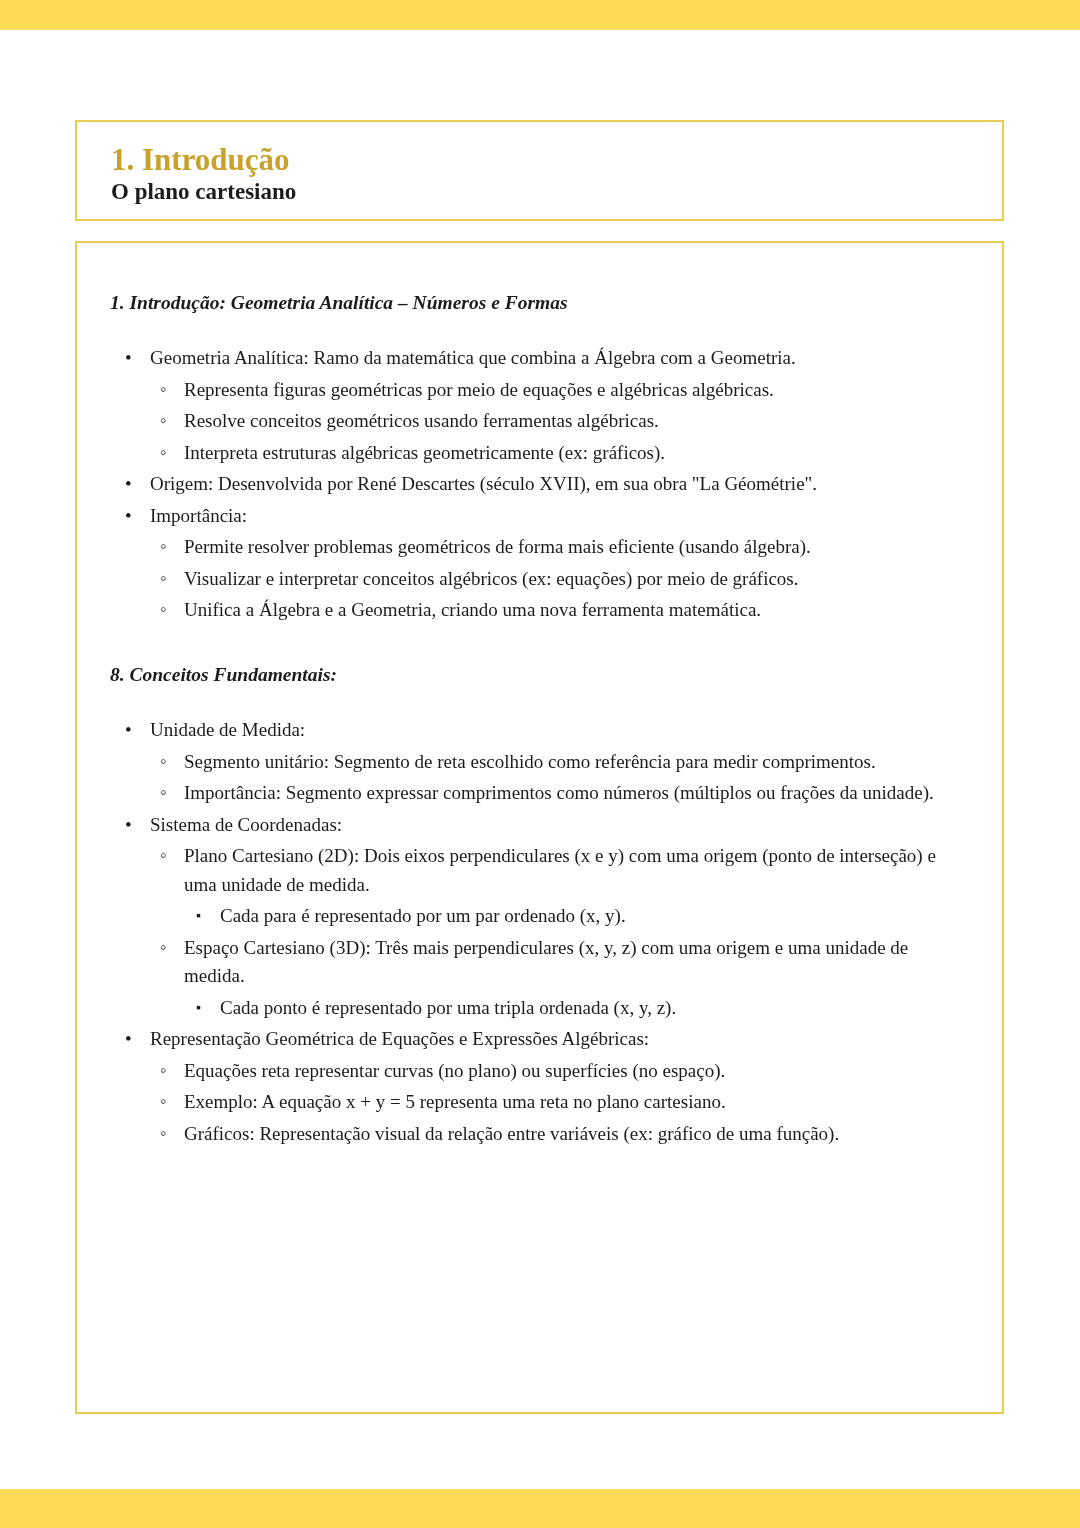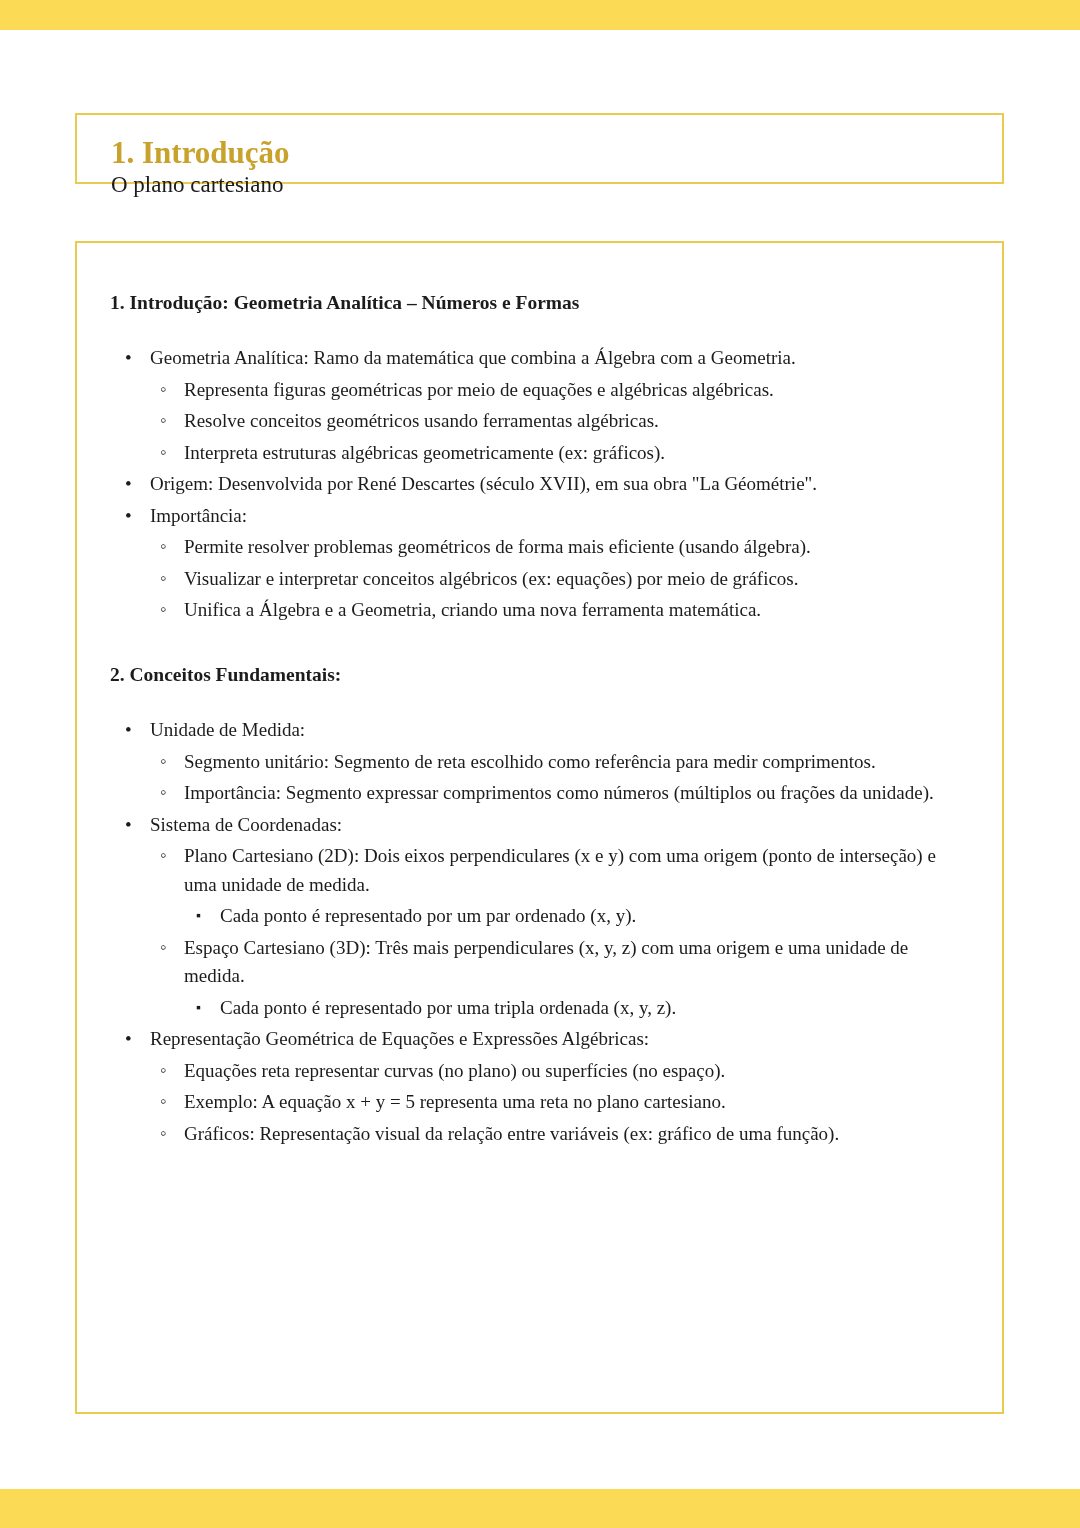--- a/index.html
+++ b/index.html
@@ -28,47 +28,49 @@
   .accent-bar.bottom { bottom: 0; height: 39px; }
 
   .card {
     position: absolute;
     left: 75px;
     width: 929px;
     background: #ffffff;
     border: 2px solid var(--box-border);
   }
   .title-card {
-    top: 113px;
-    height: 71px;
+    top: 120px;
+    height: 101px;
     padding: 20px 34px;
   }
   .page-title {
     font-size: 31px;
     font-weight: bold;
     color: var(--title);
     line-height: 1.15;
   }
   .page-subtitle {
     font-size: 23px;
     color: var(--text);
     margin-top: 1px;
+    font-weight: bold;
   }
   .content-card {
     top: 241px;
     height: 1173px;
     padding: 46px 34px 30px 33px;
   }
   .section { margin: 0; }
   .section + .section { margin-top: 36px; }
   .section-heading {
     font-size: 19.5px;
     font-weight: bold;
     margin-bottom: 28px;
     line-height: 1.4;
+    font-style: italic;
   }
   .li {
     display: flex;
     align-items: flex-start;
     font-size: 19px;
     line-height: 1.5;
     margin-bottom: 3px;
   }
   .li .marker {
     flex: 0 0 auto;
@@ -127,21 +129,21 @@
         <div class="li level-1">
           <span class="marker">◦</span>
           <span class="li-text">Visualizar e interpretar conceitos algébricos (ex: equações) por meio de gráficos.</span>
         </div>
         <div class="li level-1">
           <span class="marker">◦</span>
           <span class="li-text">Unifica a Álgebra e a Geometria, criando uma nova ferramenta matemática.</span>
         </div>
       </div>
       <div class="section">
-        <div class="section-heading">2. Conceitos Fundamentais:</div>
+        <div class="section-heading">8. Conceitos Fundamentais:</div>
         <div class="li level-0">
           <span class="marker">•</span>
           <span class="li-text">Unidade de Medida:</span>
         </div>
         <div class="li level-1">
           <span class="marker">◦</span>
           <span class="li-text">Segmento unitário: Segmento de reta escolhido como referência para medir comprimentos.</span>
         </div>
         <div class="li level-1">
           <span class="marker">◦</span>
@@ -150,21 +152,21 @@
         <div class="li level-0">
           <span class="marker">•</span>
           <span class="li-text">Sistema de Coordenadas:</span>
         </div>
         <div class="li level-1">
           <span class="marker">◦</span>
           <span class="li-text">Plano Cartesiano (2D): Dois eixos perpendiculares (x e y) com uma origem (ponto de interseção) e uma unidade de medida.</span>
         </div>
         <div class="li level-2">
           <span class="marker">▪</span>
-          <span class="li-text">Cada ponto é representado por um par ordenado (x, y).</span>
+          <span class="li-text">Cada para é representado por um par ordenado (x, y).</span>
         </div>
         <div class="li level-1">
           <span class="marker">◦</span>
           <span class="li-text">Espaço Cartesiano (3D): Três mais perpendiculares (x, y, z) com uma origem e uma unidade de medida.</span>
         </div>
         <div class="li level-2">
           <span class="marker">▪</span>
           <span class="li-text">Cada ponto é representado por uma tripla ordenada (x, y, z).</span>
         </div>
         <div class="li level-0">

